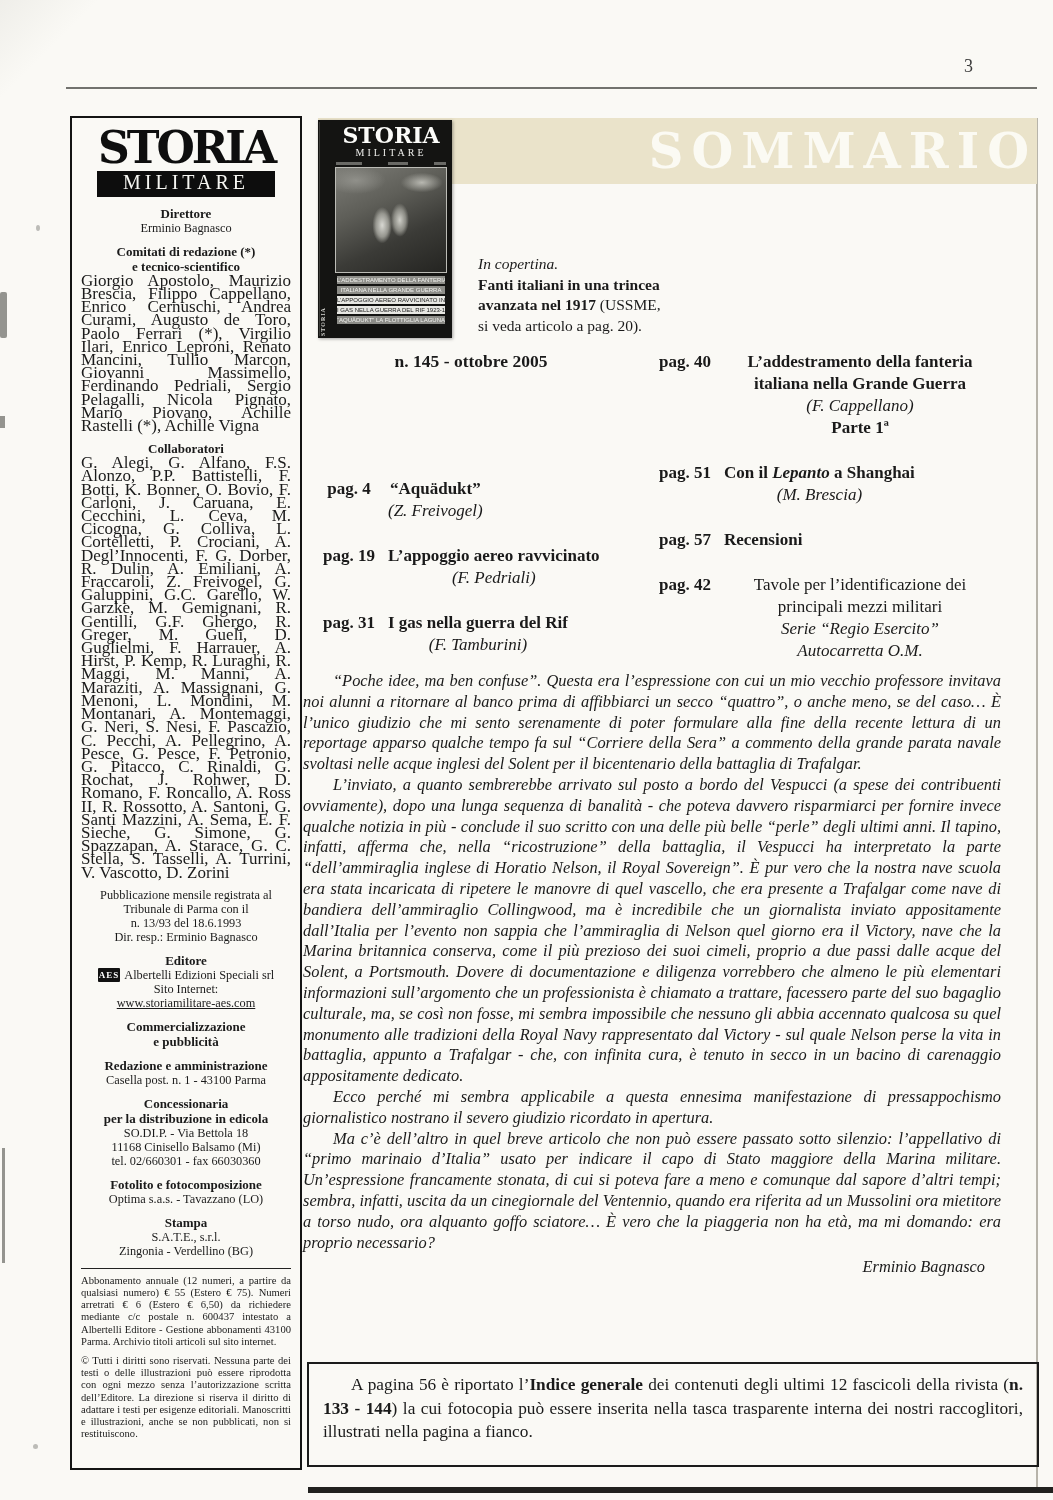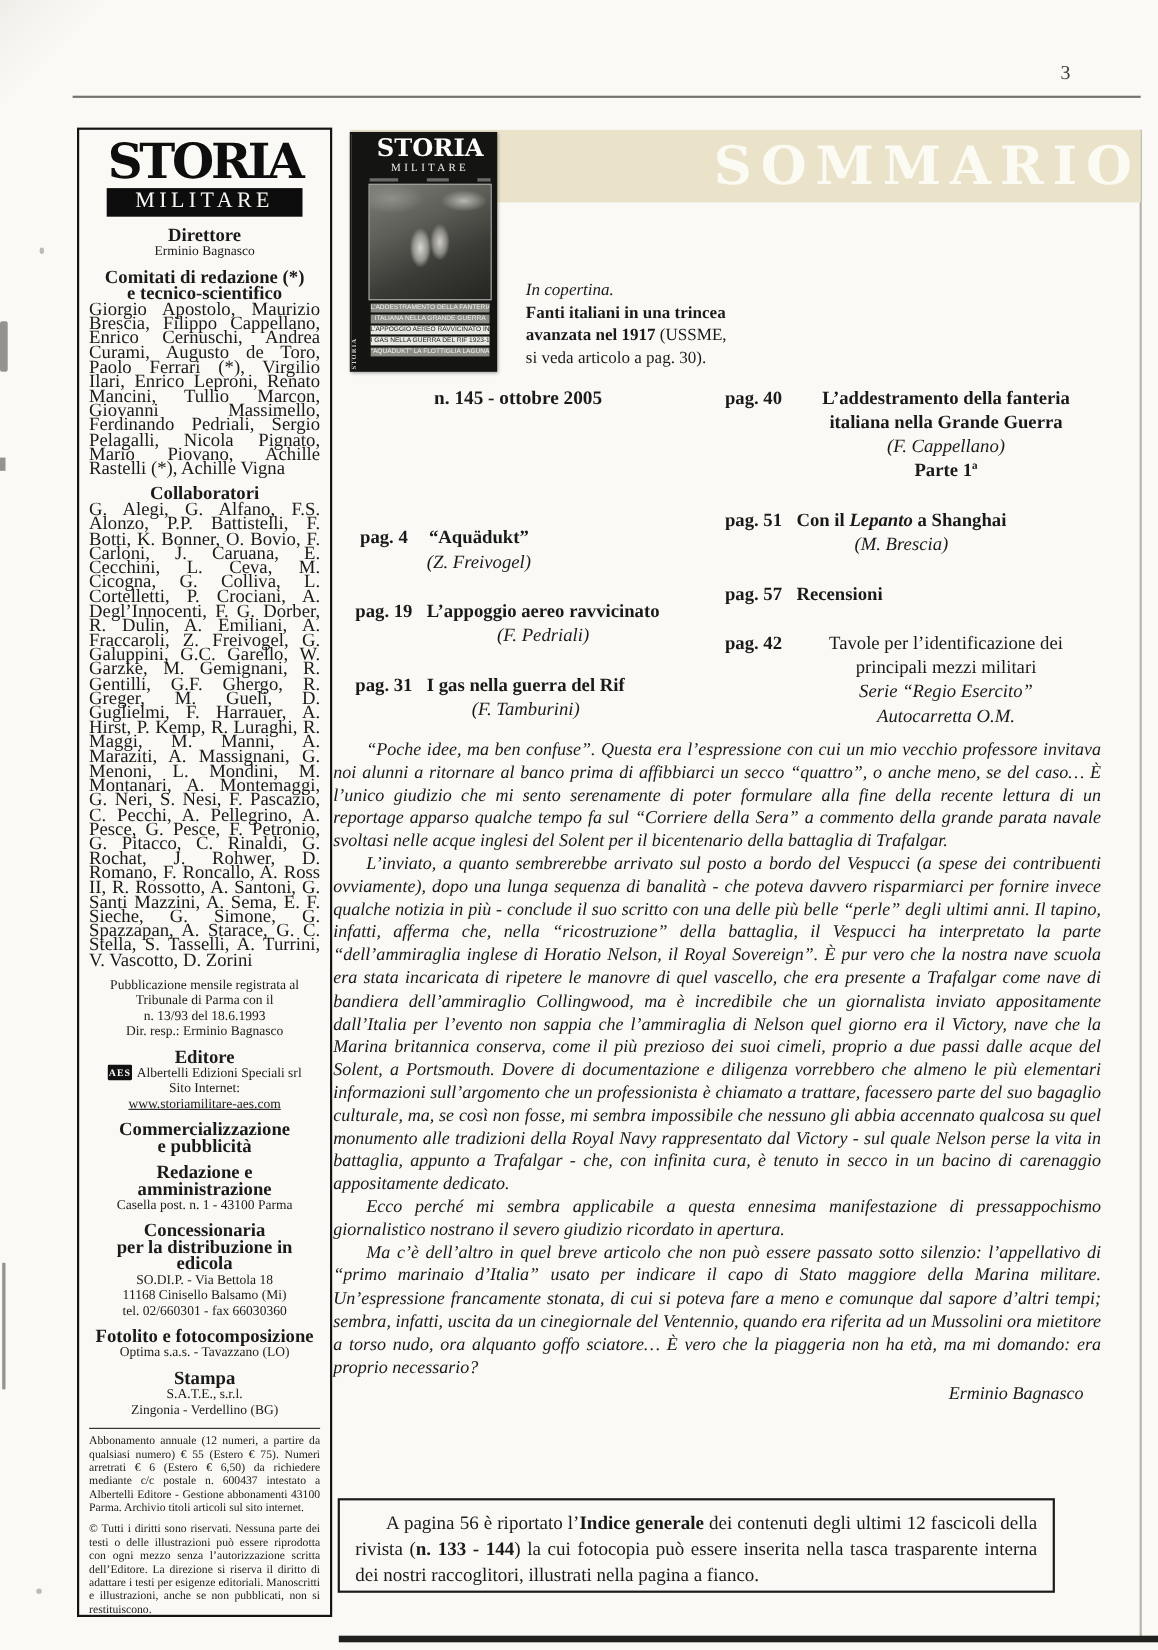--- a/index.html
+++ b/index.html
@@ -17,21 +17,21 @@
   .a3{left:2px;top:1148px;width:3px;height:115px;}
   .a4{left:36px;top:225px;width:4px;height:6px;border-radius:50%;opacity:.45;}
   .a5{left:33px;top:1444px;width:5px;height:5px;border-radius:50%;opacity:.45;}
   
   .mast{position:absolute;left:70px;top:116px;width:232px;height:1354px;border:2px solid #141414;
         box-sizing:border-box;padding:9px 9px 6px;text-align:center;overflow:hidden;}
   .logo-storia{font-family:"DejaVu Serif",serif;font-weight:bold;font-size:44px;line-height:.95;
         letter-spacing:-3px;color:#0e0e0e;}
   .logo-militare{width:178px;margin:2px auto 0;background:#0d0d0d;color:#f6f6f2;font-size:20px;
         letter-spacing:4px;padding:0 0 3px;}
-  .h-sec{font-weight:bold;font-size:17px;line-height:15px;margin-top:9px;}
+  .h-sec{font-weight:bold;font-size:13px;line-height:15px;margin-top:9px;}
   .txt-c{font-size:12.3px;line-height:14px;}
   .txt-j{font-size:17px;line-height:13.2px;text-align:justify;}
   .mast .gap{margin-top:9px;}
   .aes-row{display:flex;align-items:center;justify-content:center;gap:4px;font-size:12.3px;line-height:14px;}
   .aes-logo{display:inline-block;background:#111;color:#fff;font-weight:bold;font-size:9px;
         line-height:14px;padding:0 1px;letter-spacing:1px;border-radius:1px;}
   .url{text-decoration:underline;font-size:12.3px;line-height:14px;}
   .mast-div{border-top:1.5px solid #222;margin:10px 0 6px;}
   .sp{font-size:10.6px;line-height:12.2px;text-align:justify;}
   .sp+.sp{margin-top:7px;}
@@ -80,22 +80,22 @@
   .etitle .ital{font-style:italic;}
   .eauthor{font-style:italic;}
   .eplain{font-weight:normal;}
   .eital{font-style:italic;}
   
   .editorial{position:absolute;left:303px;top:671px;width:698px;font-style:italic;
         font-size:16.4px;line-height:20.8px;text-align:justify;}
   .editorial p{margin:0;text-indent:30px;}
   .sig{text-align:right;padding-right:16px;margin-top:4px;font-style:italic;font-size:16.4px;}
   
-  .notice{position:absolute;left:307px;top:1362px;width:652px;box-sizing:border-box;
-        border:2px solid #1b1b1b;padding:9px 14px 2px;background:transparent;}
+  .notice{position:absolute;left:307px;top:1362px;width:732px;box-sizing:border-box;
+        border:2px solid #1b1b1b;padding:9px 14px 21px;background:transparent;}
   .notice p{margin:0;font-size:17.3px;line-height:23.6px;text-align:justify;text-indent:28px;}
   .notice b{font-weight:bold;}
 </style>
 </head>
 <body>
 
 <div class="page">
 
   <div class="pagenum">3</div>
   <div class="toprule"></div>
@@ -191,21 +191,21 @@
         <div class="cap white">I GAS NELLA GUERRA DEL RIF 1923-1927</div>
         <div class="cap gray">“AQUÄDUKT” LA FLOTTIGLIA LAGUNARE A.U.</div>
       </div>
     </div>
   </div>
 
   <div class="incop">
     <div class="it">In copertina.</div>
     <div><b>Fanti italiani in una trincea</b></div>
     <div><b>avanzata nel 1917</b><span> (USSME,</span></div>
-    <div>si veda articolo a pag. 30).</div>
+    <div>si veda articolo a pag. 20).</div>
   </div>
 
   <div class="issue">n. 145 - ottobre 2005</div>
 
   <div class="toc toc-l">
     <div class="entry">
       <div class="epage">pag. 4</div>
       <div class="ebody">
         <div class="etitle">“Aquädukt”</div>
         <div class="eauthor">(Z. Freivogel)</div>

